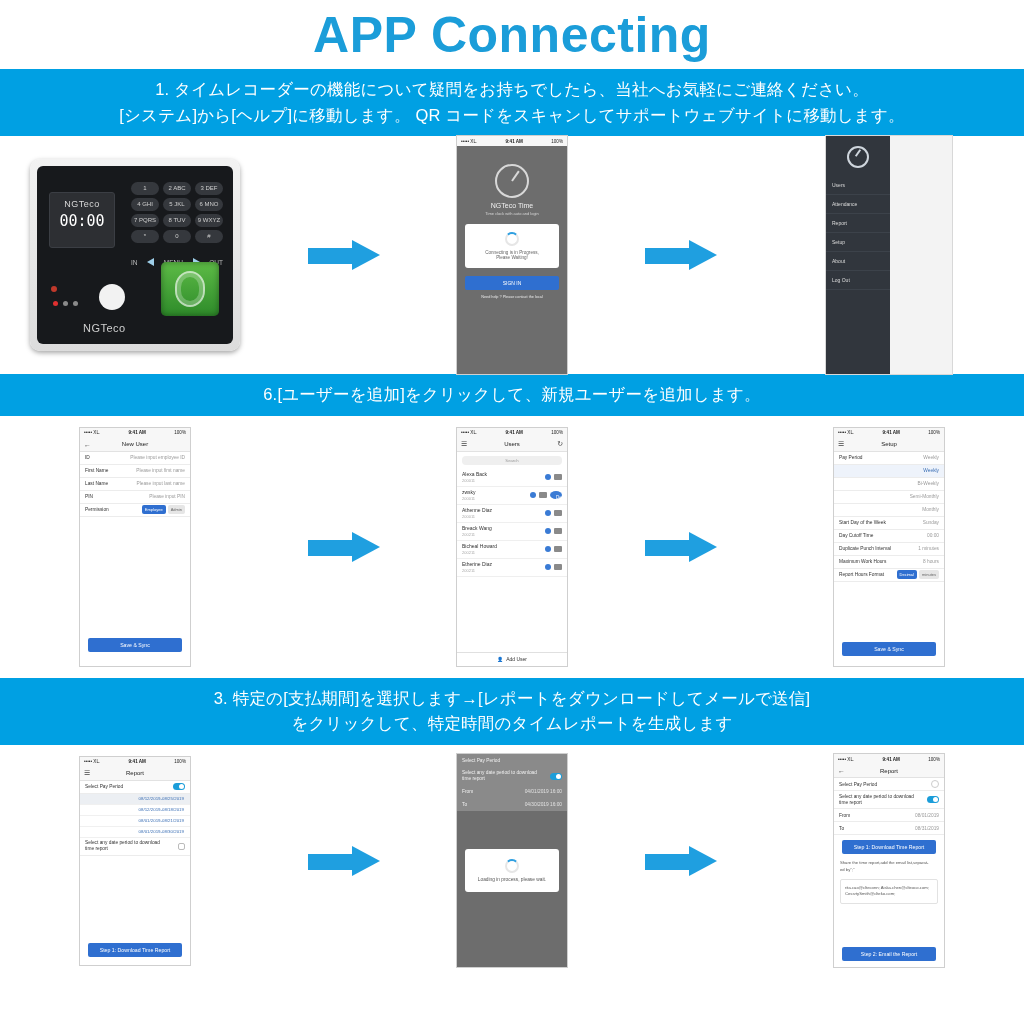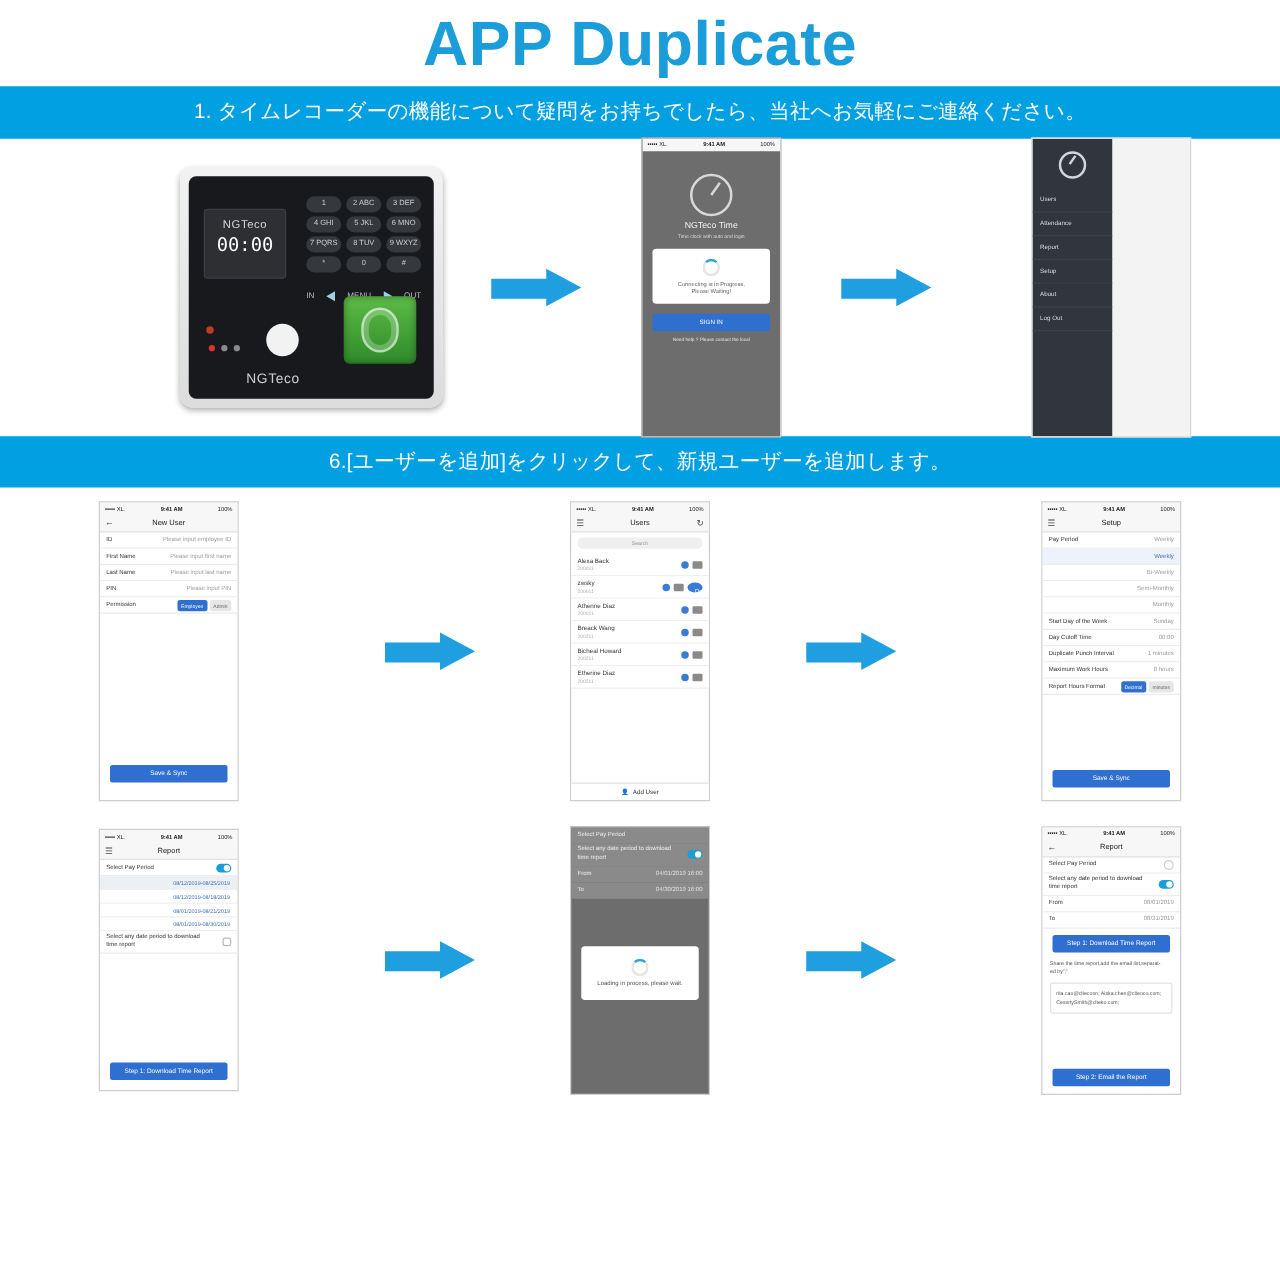--- a/index.html
+++ b/index.html
@@ -239,27 +239,28 @@
     background:#fff; border-radius:3px; padding:10px 4px; text-align:center;
     font-size:4.8px; color:#555;}
 
   .spacer { height: 4px; }
 </style>
 </head>
 <body>
 
 <div class="page">
 
-  <div class="title">APP Duplicate</div>
+  <div class="title">APP Connecting</div>
 
   <div class="bluebar">
     <span class="line">1. タイムレコーダーの機能について疑問をお持ちでしたら、当社へお気軽にご連絡ください。</span>
+    <span class="line">[システム]から[ヘルプ]に移動します。 QR コードをスキャンしてサポートウェブサイトに移動します。</span>
   </div>
 
-  <div class="steprow" style="height:238px;justify-content:flex-end;">
+  <div class="steprow" style="height:238px;">
 
     <div class="panel" style="width:250px;">
       <div class="device">
         <div class="device-face">
           <div class="dev-screen">
             <div class="dev-brand">NGTeco</div>
             <div class="dev-time">00:00</div>
           </div>
           <div class="dev-keys">
             <div class="key">1</div>
@@ -545,20 +546,24 @@
             <span style="background:#e6e6e6;color:#666;font-size:4px;padding:2px 3px;border-radius:2px;">minutes</span>
           </span>
         </div>
         <div style="position:absolute;left:8px;right:8px;bottom:10px;">
           <div class="btn-blue">Save &amp; Sync</div>
         </div>
       </div>
     </div>
   </div>
 
+  <div class="bluebar">
+    <span class="line">3. 特定の[支払期間]を選択します→[レポートをダウンロードしてメールで送信]</span>
+    <span class="line">をクリックして、特定時間のタイムレポートを生成します</span>
+  </div>
 
   <div class="steprow" style="height:232px;">
 
     <div class="panel" style="width:250px;">
       <div class="phone tall" style="height:210px;">
         <div class="status">
           <span>••••• XL.</span>
           <span class="mid">9:41 AM</span>
           <span>100%</span>
         </div>

